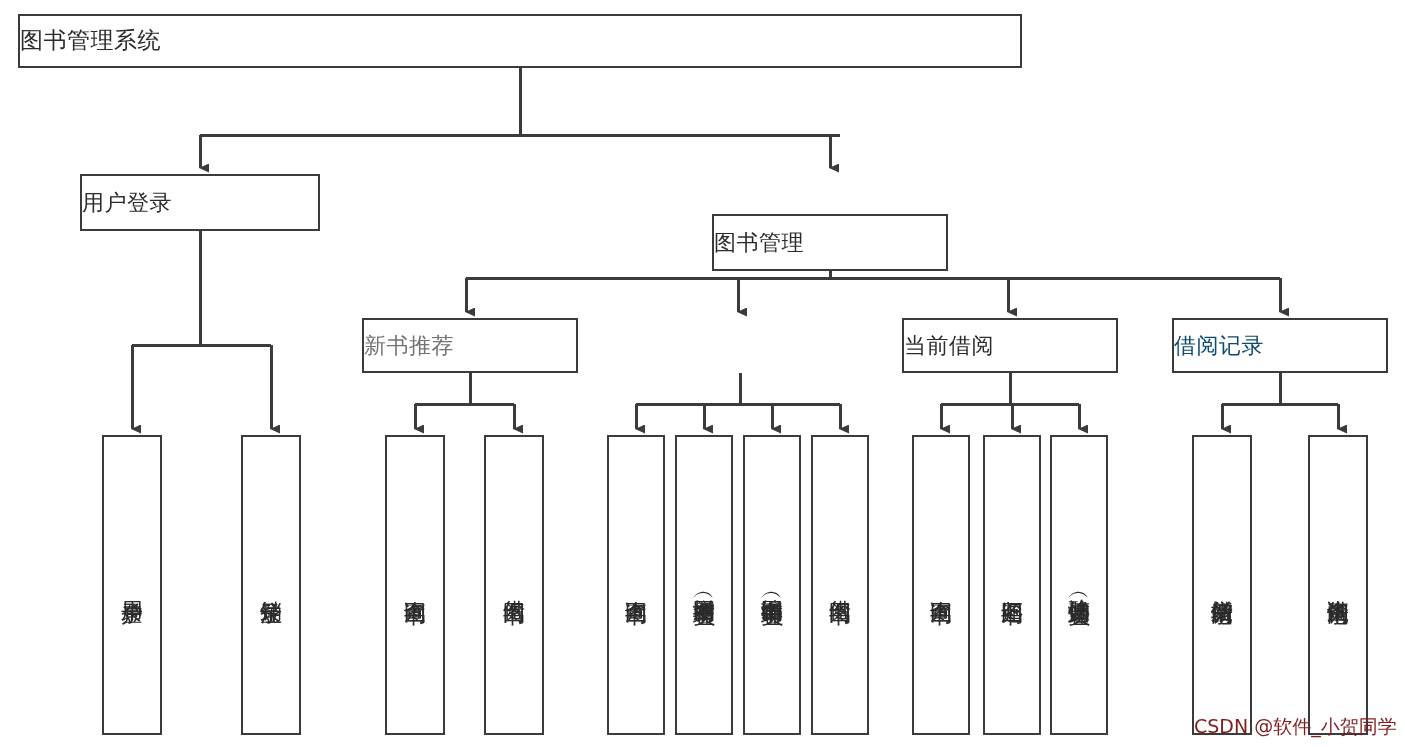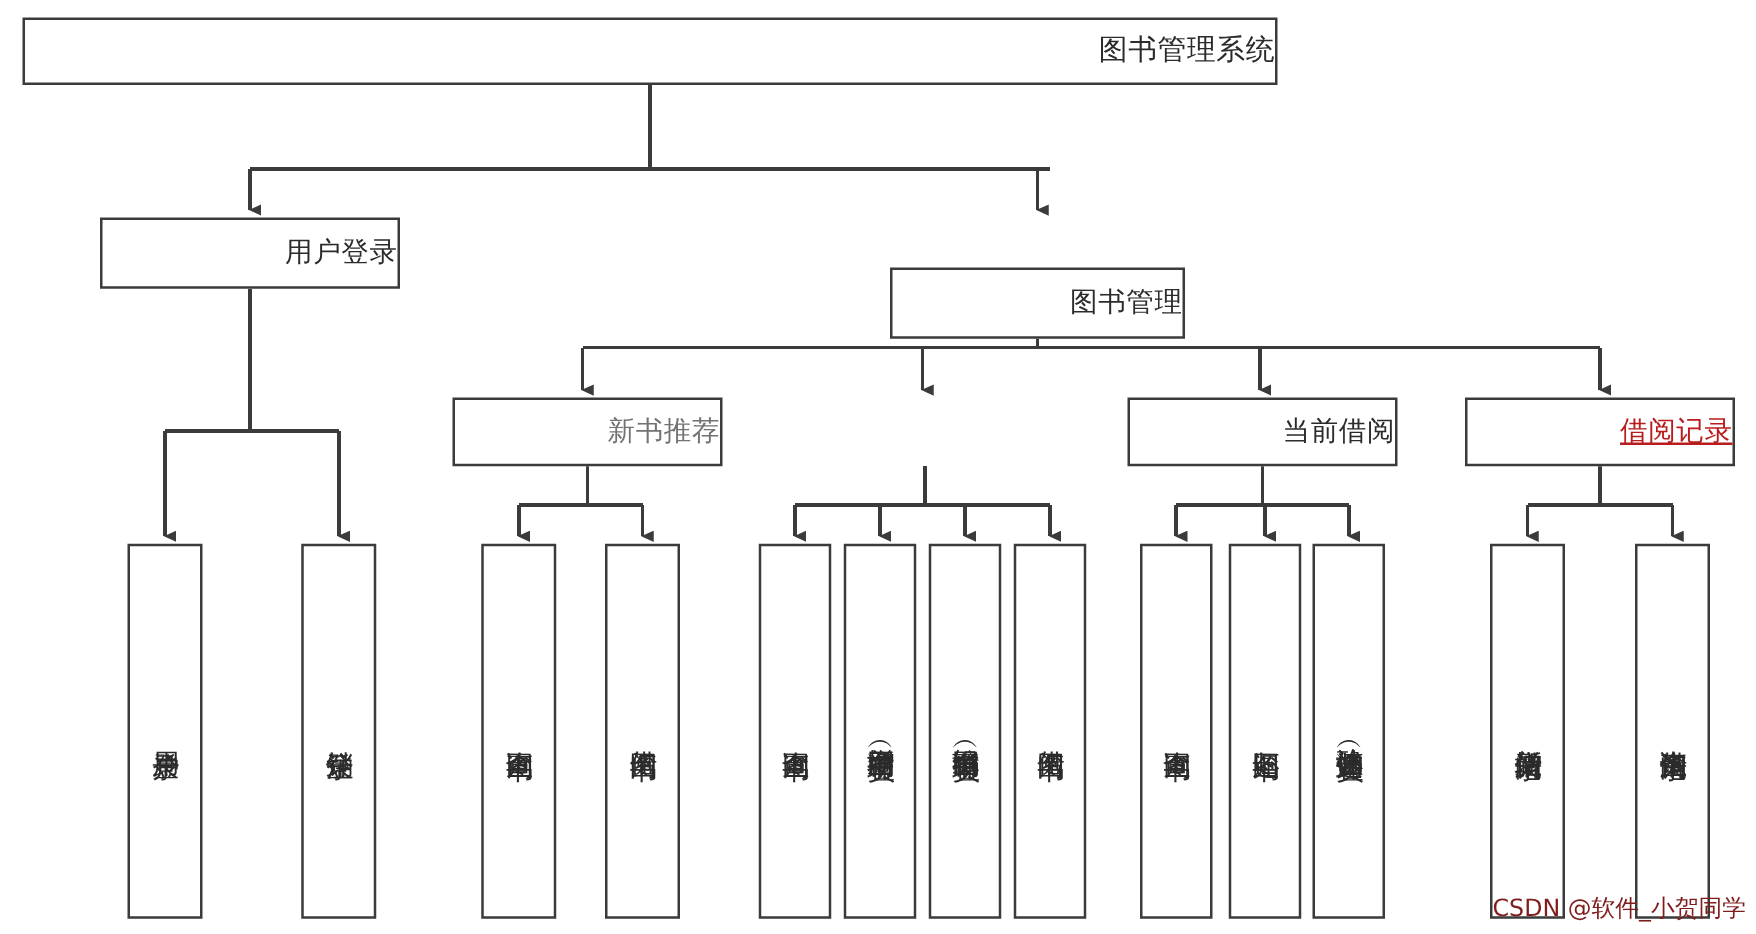--- a/index.html
+++ b/index.html
@@ -26,21 +26,21 @@
     height: 747px;
     pointer-events: none;
   }
   .node {
     position: absolute;
     box-sizing: border-box;
     background: #ffffff;
     border: 2px solid #3b3b3b;
     display: flex;
     align-items: center;
-    justify-content: flex-end;
+    justify-content: flex-start;
     z-index: 2;
   }
   .node-label {
     color: #2b2b2b;
     text-align: center;
     line-height: 1.18;
     white-space: nowrap;
   }
   
   .node.horiz .node-label {
@@ -140,21 +140,21 @@
     <span class="node-label" style="color: rgb(43, 43, 43);">图书管理</span>
   </div>
 
   <div class="node horiz" style="left: 362px; top: 318px; width: 216px; height: 55px; border-color: rgb(59, 59, 59);">
     <span class="node-label" style="color: #737373;">新书推荐</span>
   </div>
   <div class="node horiz" style="left: 902px; top: 318px; width: 216px; height: 55px; border-color: rgb(59, 59, 59);">
     <span class="node-label" style="color: rgb(43, 43, 43);">当前借阅</span>
   </div>
   <div class="node horiz" style="left: 1172px; top: 318px; width: 216px; height: 55px; border-color: rgb(59, 59, 59);">
-    <span class="node-label" style="color: #b91c1c; text-decoration: underline;">借阅记录</span>
+    <span class="node-label" style="color: #0c4a6e;">借阅记录</span>
   </div>
 
   <div class="node vert" style="left: 102px; top: 435px; width: 60px; height: 300px; border-color: rgb(59, 59, 59);">
     <span class="node-label" style="color: rgb(43, 43, 43);">用户登录</span>
   </div>
   <div class="node vert" style="left: 241px; top: 435px; width: 60px; height: 300px; border-color: rgb(59, 59, 59);">
     <span class="node-label" style="color: rgb(43, 43, 43);">注销登录</span>
   </div>
   <div class="node vert" style="left: 385px; top: 435px; width: 60px; height: 300px; border-color: rgb(59, 59, 59);">
     <span class="node-label" style="color: rgb(43, 43, 43);">查询图书</span>

